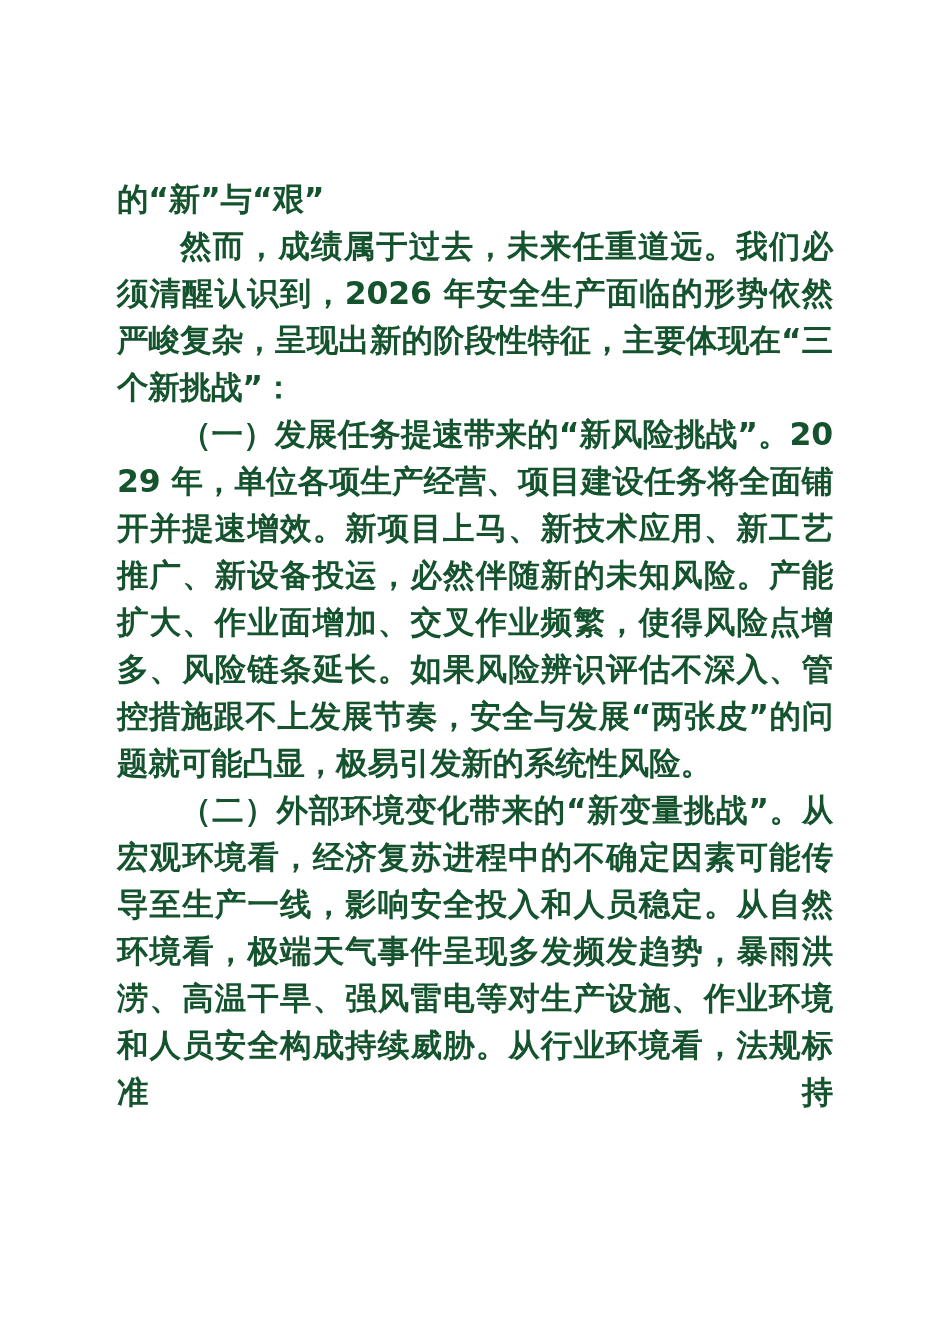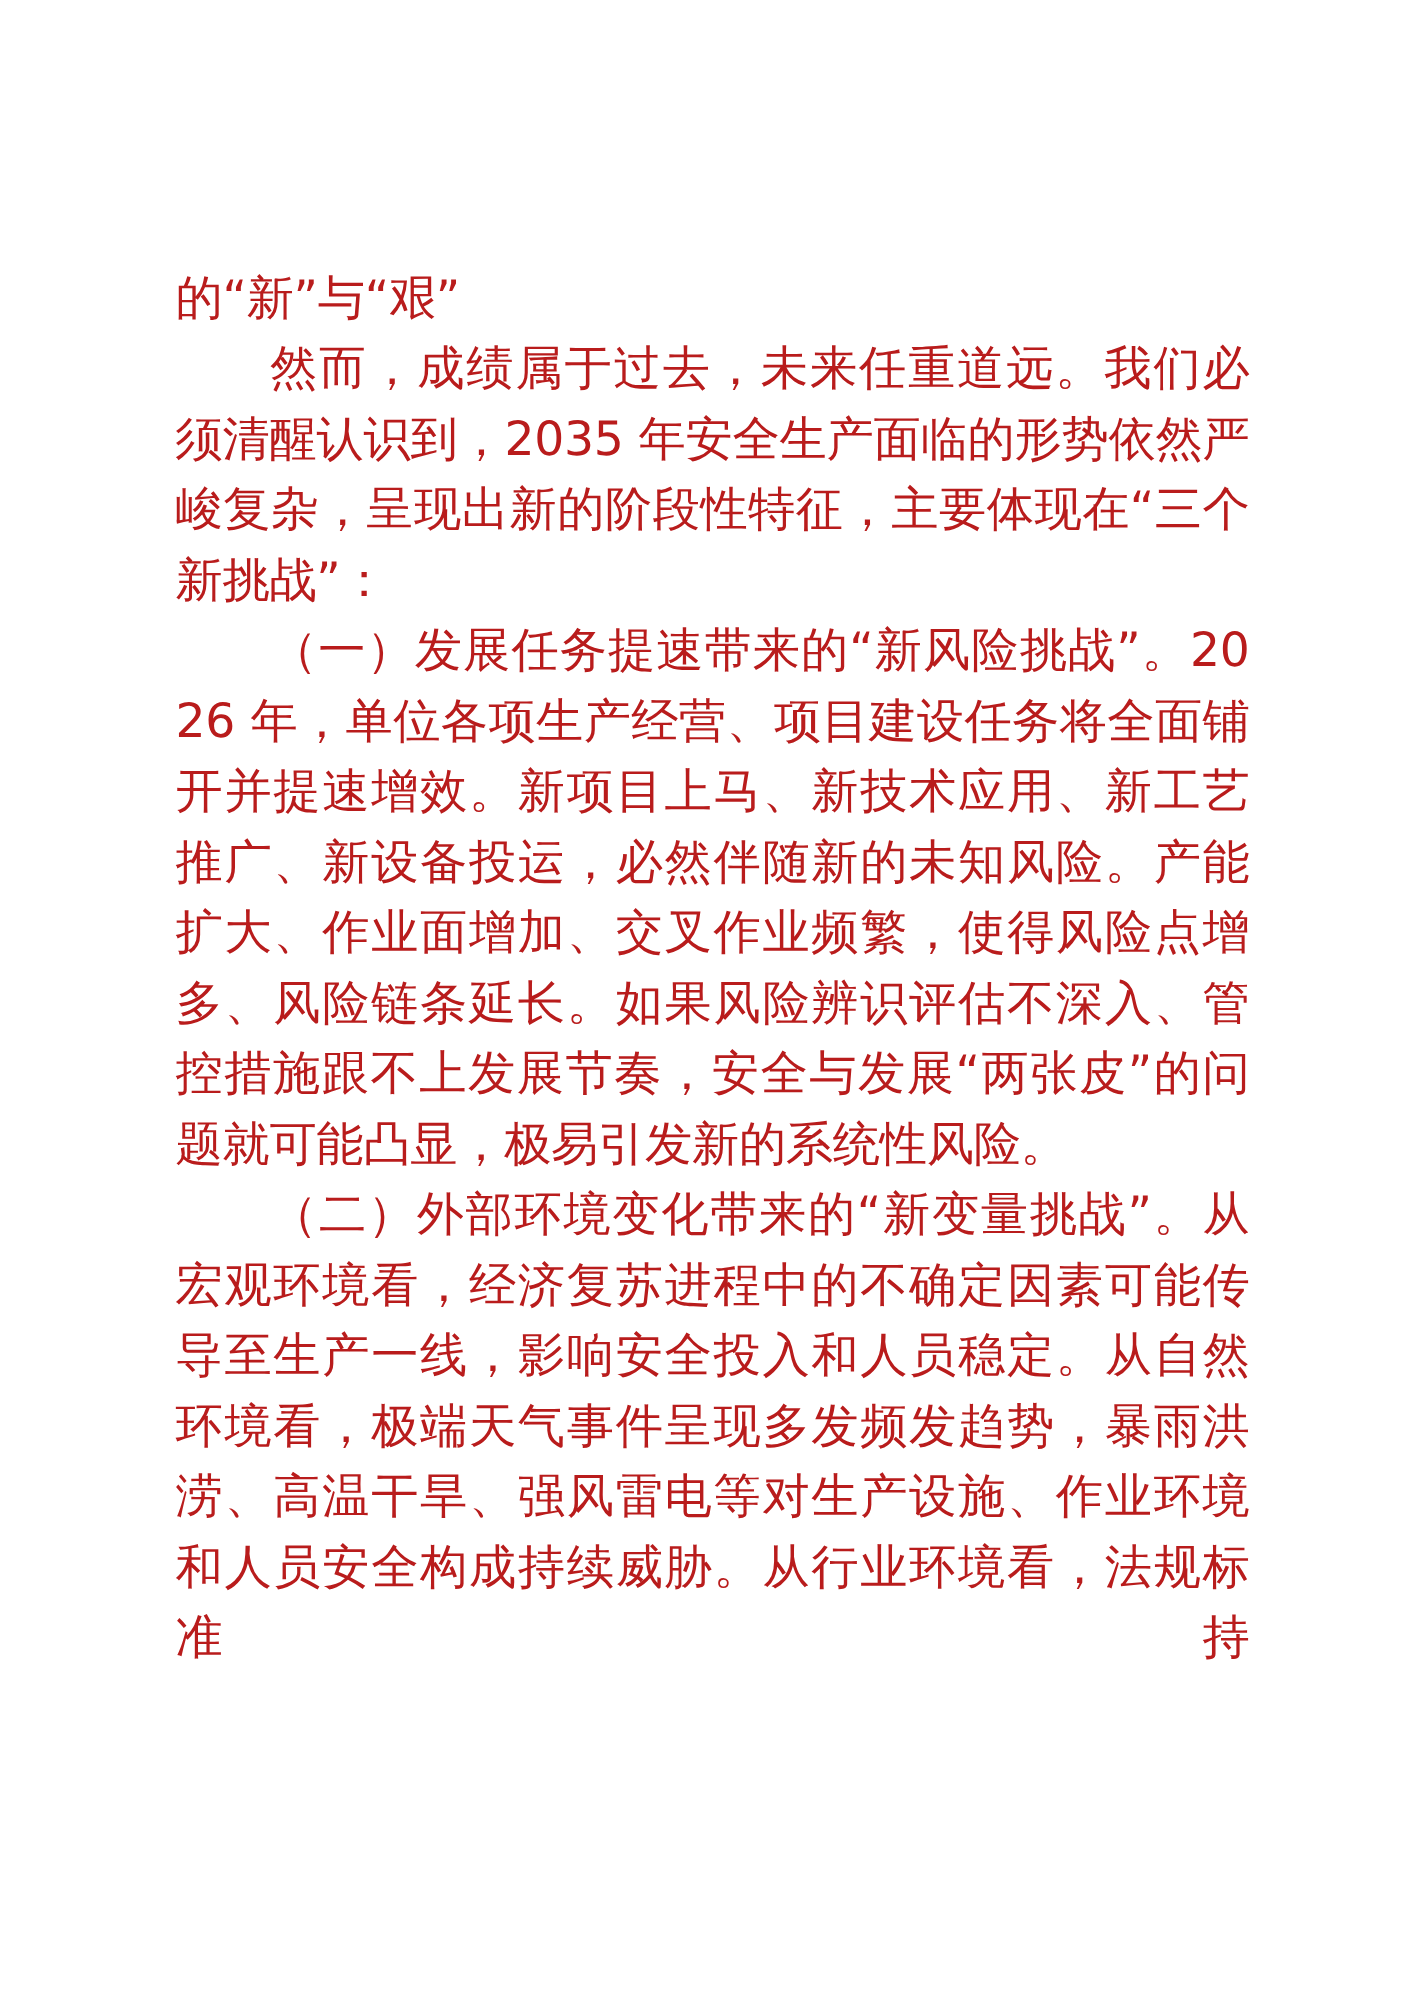--- a/index.html
+++ b/index.html
@@ -19,28 +19,28 @@
     box-sizing: border-box;
   }
   .doc-body {
     position: absolute;
     left: 117px;
     top: 176px;
     width: 716px;
   }
   .para {
     margin: 0;
-    color: #b91c1c;
+    color: #14532d;
     font-size: 31.5px;
     line-height: 47px;
     text-align: justify;
     text-justify: inter-character;
     text-align-last: left;
     letter-spacing: -0.2px;
-    font-weight: 400;
+    font-weight: 700;
     word-break: break-all;
     -webkit-font-smoothing: antialiased;
   }
   .para.indent {
     text-indent: 63px;
   }
   .para.cont {
     text-indent: 0;
   }
   
@@ -50,20 +50,20 @@
 </style>
 </head>
 <body>
 
 <div class="page">
   <div class="doc-body">
 
     <p class="para cont">的“新”与“艰”</p>
 
 
-    <p class="para indent">然而，成绩属于过去，未来任重道远。我们必须清醒认识到，2035 年安全生产面临的形势依然严峻复杂，呈现出新的阶段性特征，主要体现在“三个新挑战”：</p>
+    <p class="para indent">然而，成绩属于过去，未来任重道远。我们必须清醒认识到，2026 年安全生产面临的形势依然严峻复杂，呈现出新的阶段性特征，主要体现在“三个新挑战”：</p>
 
-    <p class="para indent">（一）发展任务提速带来的“新风险挑战”。2026 年，单位各项生产经营、项目建设任务将全面铺开并提速增效。新项目上马、新技术应用、新工艺推广、新设备投运，必然伴随新的未知风险。产能扩大、作业面增加、交叉作业频繁，使得风险点增多、风险链条延长。如果风险辨识评估不深入、管控措施跟不上发展节奏，安全与发展“两张皮”的问题就可能凸显，极易引发新的系统性风险。</p>
+    <p class="para indent">（一）发展任务提速带来的“新风险挑战”。2029 年，单位各项生产经营、项目建设任务将全面铺开并提速增效。新项目上马、新技术应用、新工艺推广、新设备投运，必然伴随新的未知风险。产能扩大、作业面增加、交叉作业频繁，使得风险点增多、风险链条延长。如果风险辨识评估不深入、管控措施跟不上发展节奏，安全与发展“两张皮”的问题就可能凸显，极易引发新的系统性风险。</p>
 
     <p class="para indent clipped">（二）外部环境变化带来的“新变量挑战”。从宏观环境看，经济复苏进程中的不确定因素可能传导至生产一线，影响安全投入和人员稳定。从自然环境看，极端天气事件呈现多发频发趋势，暴雨洪涝、高温干旱、强风雷电等对生产设施、作业环境和人员安全构成持续威胁。从行业环境看，法规标准持</p>
 
   </div>
 </div>
 
 </body></html>

